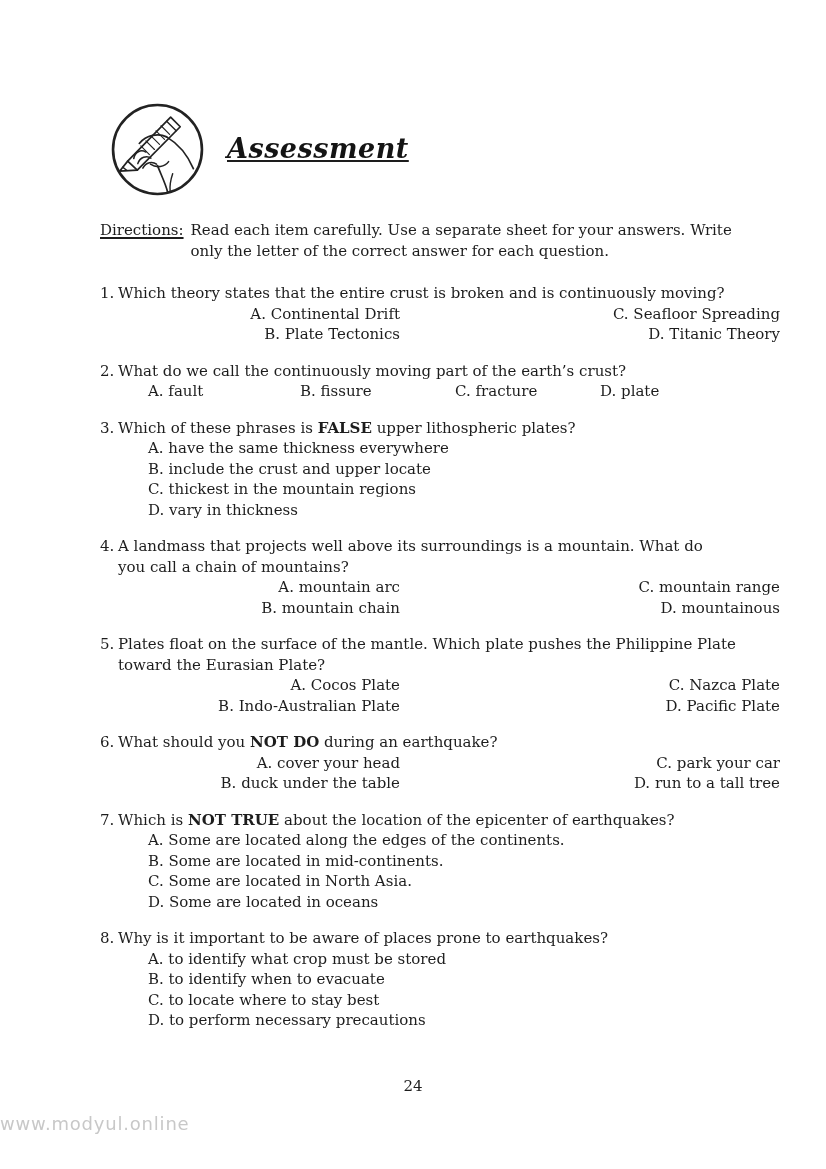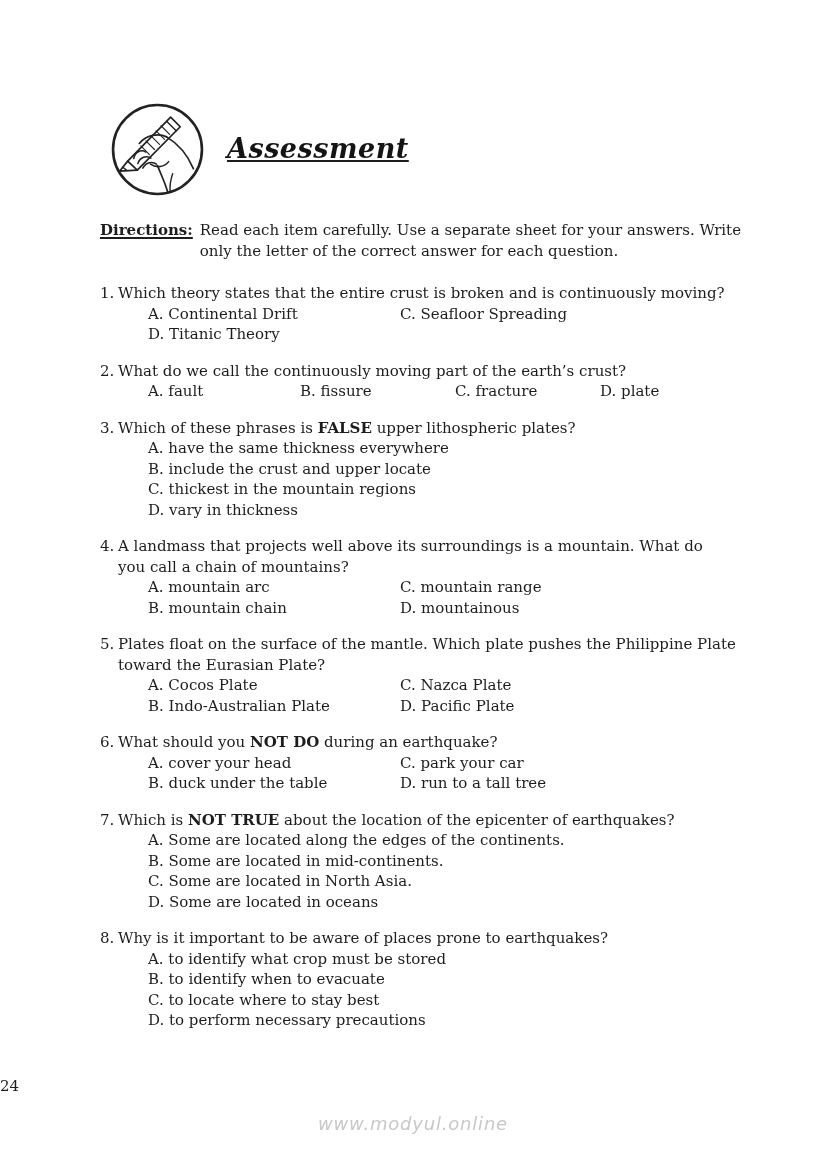--- a/index.html
+++ b/index.html
@@ -28,55 +28,55 @@
     font-style: italic;
     letter-spacing: 0.5px;
     color: #141414;
   }
 
   .directions {
     position: absolute; top: 220px; left: 100px; width: 660px;
     display: flex;
   }
   .dir-label {
-    font-weight: 700;
+    font-weight: 400;
     text-decoration: underline;
     text-decoration-thickness: 1.5px;
     text-underline-offset: 2px;
     white-space: pre;
     margin-right: 7px;
     flex: none;
   }
   .dir-line { white-space: pre; }
 
   .questions { position: absolute; top: 283px; left: 100px; width: 680px; }
   .question { margin-bottom: 16px; }
   .q-line { display: flex; }
   .q-num { width: 18px; flex: none; }
   .q-text-line { white-space: pre; }
   .q-text-line b { font-weight: 700; text-align: center; }
 
   .q-options { padding-left: 48px; }
   .opt-row { display: grid; }
   .opt-row.c1 { grid-template-columns: 1fr; }
-  .opt-row.c2 { grid-template-columns: 252px 1fr; }
+  .opt-row.c2 { grid-template-columns: 252px 1fr; text-align: right; }
   .opt-row.c4 { grid-template-columns: 152px 155px 145px 1fr; }
   .opt-cell { white-space: pre; }
 
   .page-number {
     position: absolute; top: 1076px; left: 0; width: 826px;
+    text-align: center;
   }
   .watermark {
     position: absolute; top: 1114px; left: 0; width: 826px;
-    text-align: center;
+    text-align: left;
     font-family: "DejaVu Sans", "Liberation Sans", sans-serif;
     font-size: 18px;
     letter-spacing: 0.8px;
     color: #c8c8c8;
-    font-style: italic;
   }
 </style>
 </head>
 <body>
 
 <div class="page">
 
   <header class="header">
     <span class="icon-circle">
       <svg viewBox="0 0 96 96" fill="none" stroke="#222222" stroke-linecap="round" stroke-linejoin="round">
@@ -127,20 +127,21 @@
           <div class="q-text">
             <div class="q-text-line"><span>Which theory states that the entire crust is broken and is continuously moving?</span></div>
           </div>
         </div>
         <div class="q-options">
           <div class="opt-row c2">
             <span class="opt-cell">A. Continental Drift</span>
             <span class="opt-cell">C. Seafloor Spreading</span>
           </div>
           <div class="opt-row c2">
+            <span class="opt-cell">B. Plate Tectonics</span>
             <span class="opt-cell">D. Titanic Theory</span>
           </div>
         </div>
       </section>
       <section class="question">
         <div class="q-line">
           <span class="q-num">2.</span>
           <div class="q-text">
             <div class="q-text-line"><span>What do we call the continuously moving part of the earth’s crust?</span></div>
           </div>

